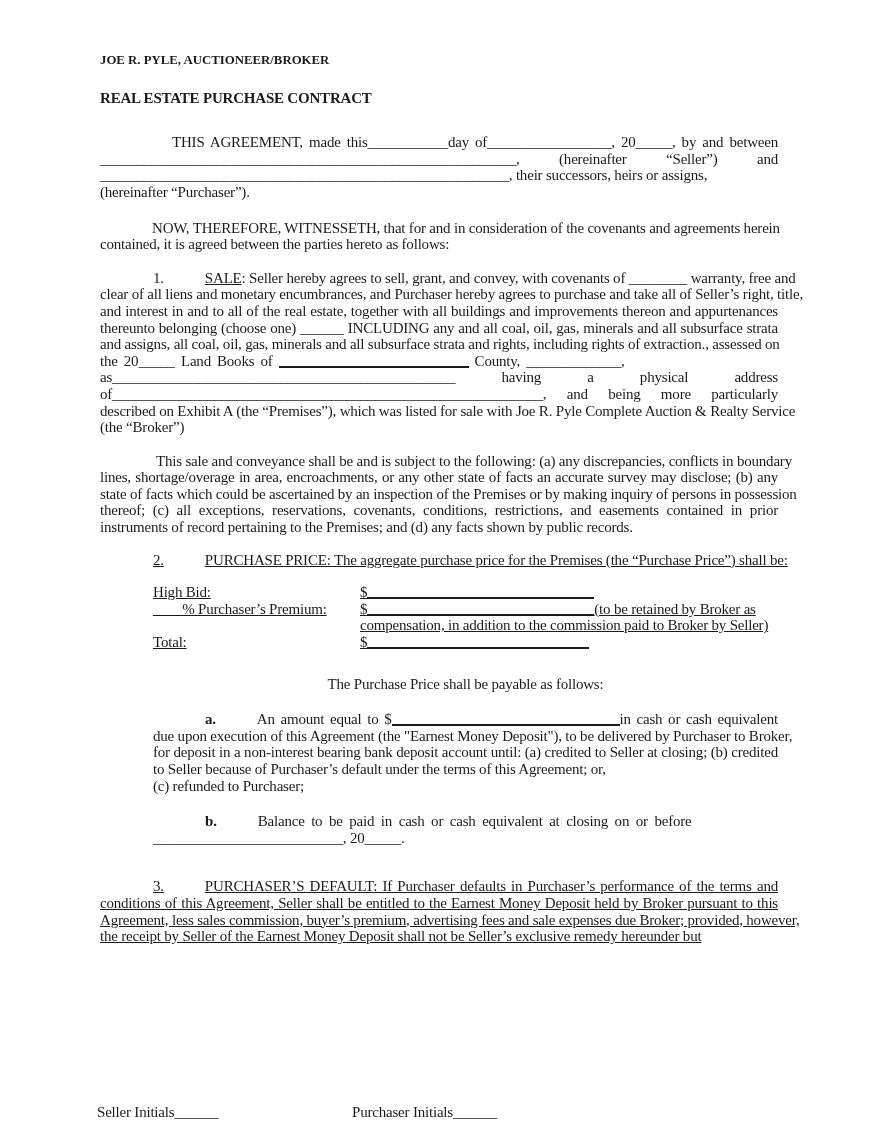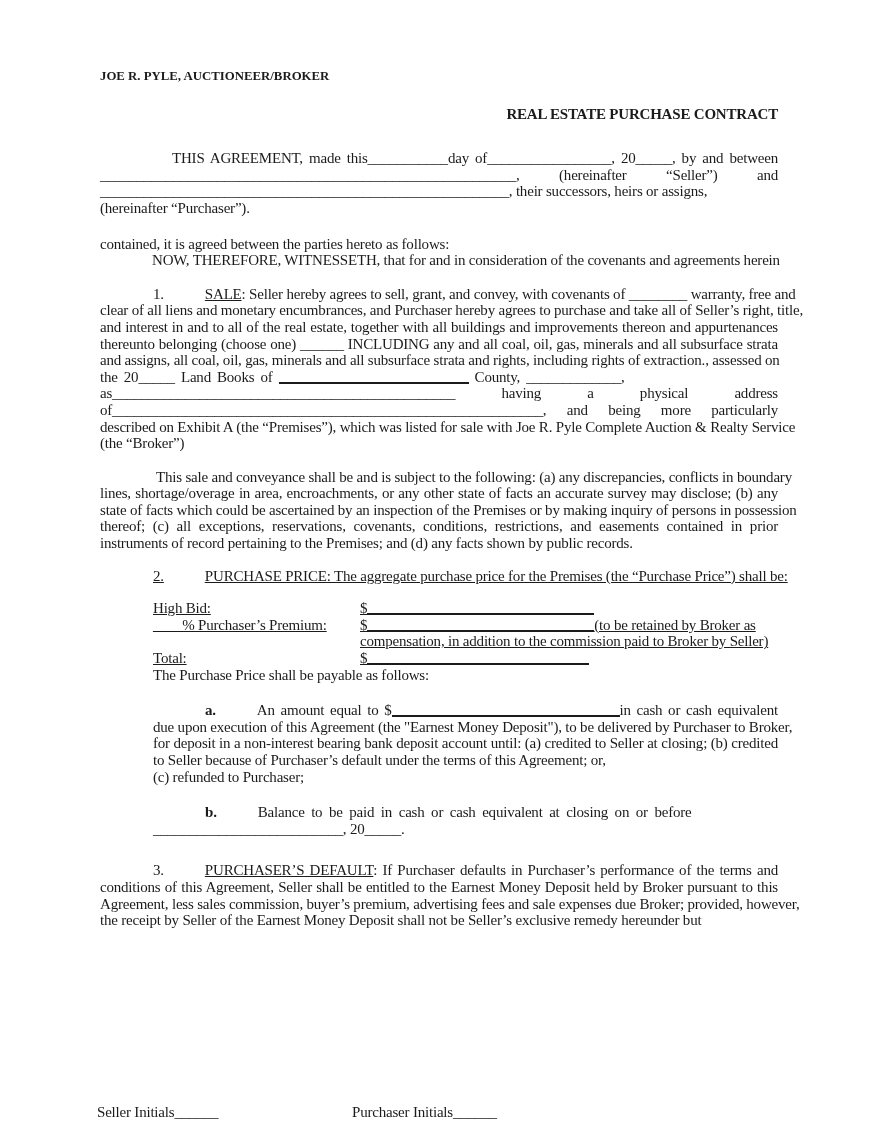--- a/index.html
+++ b/index.html
@@ -8,22 +8,22 @@
     width:877px;height:1135px;
     background:#ffffff;
     color:#1b1b1b;
     font-family:"Liberation Serif","DejaVu Serif",serif;
     font-size:15px;line-height:16.6px;
     letter-spacing:-0.2px;
     box-sizing:border-box;
     padding:0 99px 0 100px;
     overflow:hidden;
   }
-  .firm{padding-top:68px;font-weight:bold;font-size:12.8px;letter-spacing:0;}
-  .doc-title{margin-top:21px;text-align:right;font-weight:bold;}
+  .firm{padding-top:52px;font-weight:bold;font-size:12.8px;letter-spacing:0;}
+  .doc-title{margin-top:21px;text-align:left;font-weight:bold;}
   .line{white-space:nowrap;}
   .j{text-align:justify;text-align-last:justify;}
   .ind72{text-indent:72px;}
   .ind56{text-indent:56px;}
   .ind53{text-indent:53px;}
   .ind52{text-indent:52px;}
   .pl53{padding-left:53px;}
   .tab41{display:inline-block;width:41px;}
   .tab52{display:inline-block;width:52px;}
   .u{text-decoration:underline;}
@@ -31,23 +31,23 @@
   .ws2{word-spacing:2.5px;}
   .ws3{word-spacing:3px;}
   .blank{display:inline-block;height:2px;background:#1b1b1b;vertical-align:-2px;}
   .w190{width:190px;}
   .w227{width:227px;}
   .w228{width:228px;}
   .w222{width:222px;}
   .mt16{margin-top:16px;text-decoration:underline;}
   .mt17{margin-top:17px;}
   .mt19{margin-top:19px;}
-  .mt25{}
+  .mt25{margin-top:25px;text-align:center;}
   .mt28{margin-top:28px;}
-  .mt36{margin-top:25px;}
+  .mt36{margin-top:32px;text-decoration:underline;}
   .price-row{display:flex;}
   .price-label{flex:0 0 207px;width:207px;}
   .price-value{flex:1;white-space:nowrap;}
   .footer{position:absolute;top:1104px;left:97px;width:680px;white-space:nowrap;}
   .fcol{display:inline-block;width:255px;}
 </style>
 </head>
 <body>
 
 <div class="page">
@@ -57,22 +57,22 @@
   <div class="doc-title">REAL ESTATE PURCHASE CONTRACT</div>
 
   <div class="mt28">
     <div class="line j ind72">THIS AGREEMENT, made this___________day of_________________, 20_____, by and between</div>
     <div class="line j">_________________________________________________________, (hereinafter “Seller”) and</div>
     <div class="line">________________________________________________________, their successors, heirs or assigns,</div>
     <div class="line">(hereinafter “Purchaser”).</div>
   </div>
 
   <div class="mt19">
+    <div class="line j ind52">NOW, THEREFORE, WITNESSETH, that for and in consideration of the covenants and agreements herein</div>
     <div class="line">contained, it is agreed between the parties hereto as follows:</div>
-    <div class="line j ind52">NOW, THEREFORE, WITNESSETH, that for and in consideration of the covenants and agreements herein</div>
   </div>
 
   <div class="mt17">
     <div class="line j ind53"><span>1.</span><span class="tab41"></span><span class="u">SALE</span><span>: Seller hereby agrees to sell, grant, and convey, with covenants of ________ warranty, free and</span></div>
     <div class="line j">clear of all liens and monetary encumbrances, and Purchaser hereby agrees to purchase and take all of Seller’s right, title,</div>
     <div class="line j">and interest in and to all of the real estate, together with all buildings and improvements thereon and appurtenances</div>
     <div class="line j">thereunto belonging (choose one) ______ INCLUDING any and all coal, oil, gas, minerals and all subsurface strata</div>
     <div class="line j">and assigns, all coal, oil, gas, minerals and all subsurface strata and rights, including rights of extraction., assessed on</div>
     <div class="line ws2"><span>the 20_____ Land Books of </span><span class="blank w190"></span><span> County, _____________,</span></div>
     <div class="line j">as_______________________________________________ having a physical address</div>

